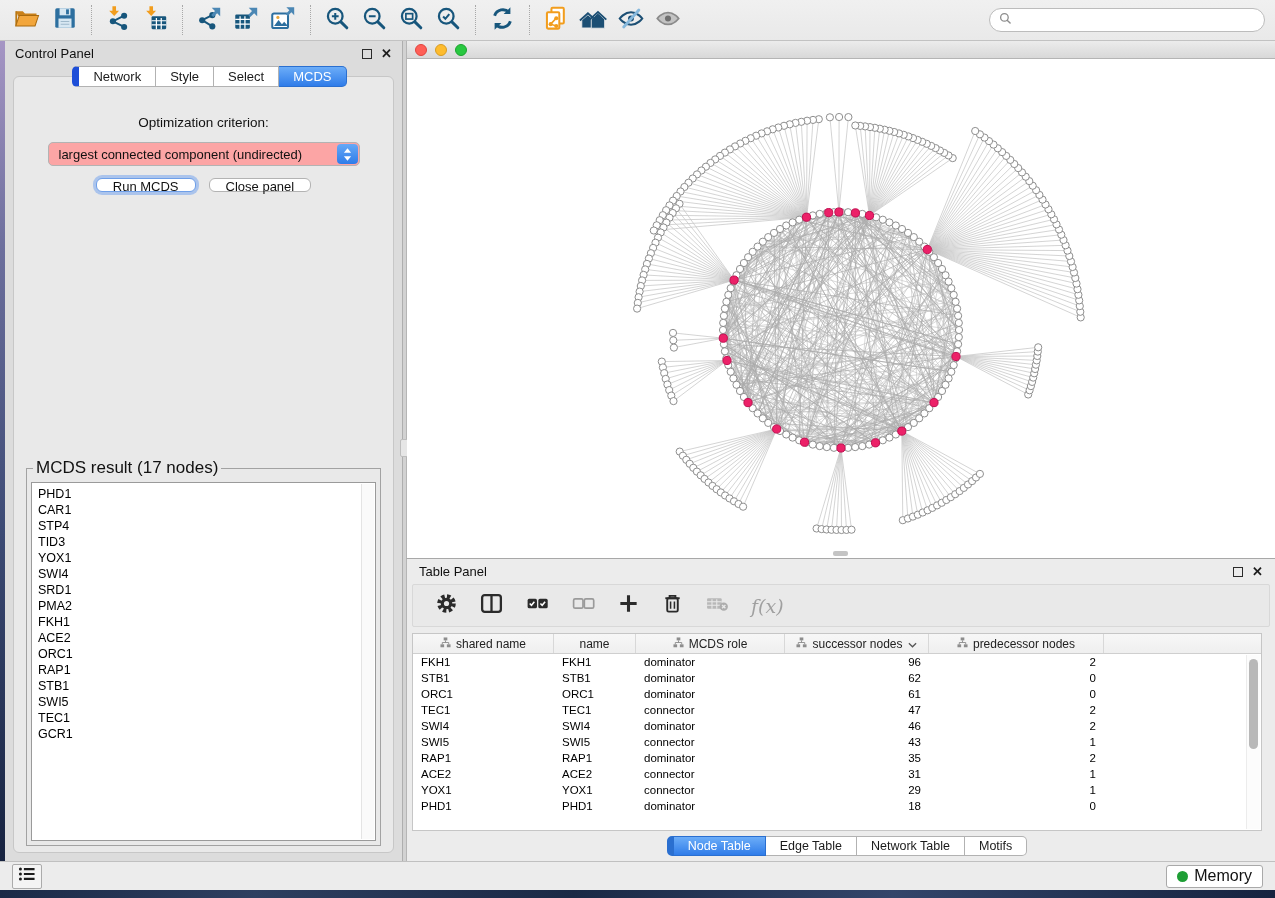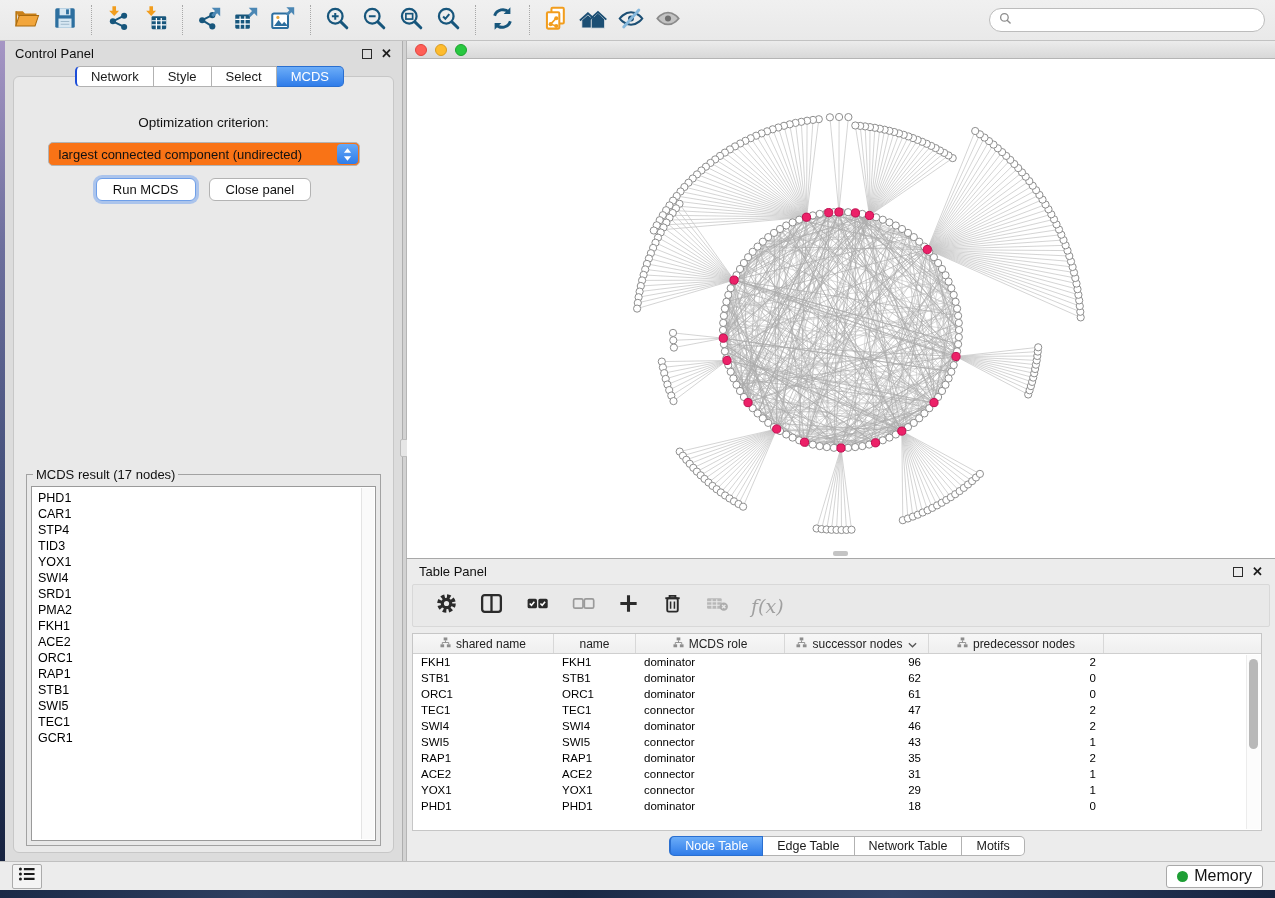--- a/index.html
+++ b/index.html
@@ -23,38 +23,38 @@
   
   .control-panel { width:398px; flex:0 0 398px; background:#dcdcdc; border-right:1px solid #aeaeae;
                    display:flex; flex-direction:column; }
   .cp-header { height:25px; display:flex; align-items:center; padding:0 10px; font-size:13px; color:#111; }
   .win-icons { margin-left:auto; display:flex; align-items:center; gap:9px; }
   .float-box { width:10px; height:10px; border:1.6px solid #2b2b2b; display:inline-block; }
   .close-x { font-size:13px; font-weight:bold; color:#1c1c1c; line-height:1; }
   .cp-tabs { display:flex; justify-content:center; position:relative; z-index:2; }
   .tab { height:21px; padding:0 14px; display:flex; align-items:center; font-size:13px; color:#1a1a1a;
          background:#fff; border:1px solid #b2b2b2; border-left:none; }
-  .tab:first-child { border-left:2px solid #1d4ed8; border-radius:5px 0 0 5px;margin-left:12px; }
+  .tab:first-child { border-left:7px solid #1d4ed8; border-radius:5px 0 0 5px;margin-left:12px; }
   .tab:last-child { border-radius:0 5px 5px 0; }
   .tab.active { background:linear-gradient(#6cadf8,#2f7ce9); border-color:#2a6fd0; color:#fff; }
   .cp-inner { flex:1; margin:-11px 8px 8px 8px; background:#e9e9e9; border:1px solid #c7c7c7; border-radius:6px;
               padding:26px 6px 6px 6px; display:flex; flex-direction:column; }
   .opt-label { text-align:center; font-size:13.5px; color:#111; margin-top:12px; }
-  .dropdown { margin:12px auto 0 auto; width:312px; height:24px; background:#f97316; border:1px solid #b3b3b3;
+  .dropdown { margin:12px auto 0 auto; width:312px; height:24px; background:#fca5a5; border:1px solid #b3b3b3;
               border-radius:5px; display:flex; align-items:center; padding-left:10px; font-size:13px; color:#111;
               position:relative; }
   .dd-stepper { position:absolute; right:1px; top:1px; width:21px; height:20px; border-radius:4px;
                 background:linear-gradient(#66a9f7,#2e7ce9); display:flex; flex-direction:column;
                 align-items:center; justify-content:center; gap:1px; }
   .btn-row { display:flex; justify-content:center; gap:13px; margin-top:12px; }
-  .btn { height:23px; padding:0 16px; background:#fff; border:1px solid #b3b3b3; border-radius:6px;
+  .btn { height:14px; padding:0 16px; background:#fff; border:1px solid #b3b3b3; border-radius:6px;
          font-size:13px; color:#111; font-family:"Liberation Sans",sans-serif; }
   .btn.focused { border:1.5px solid #6f9fe8; box-shadow:0 0 0 3px rgba(110,160,240,.5); }
   .result-box { margin:266px 6px 0 6px; border:1px solid #a2a2a2; padding:4px; flex:1; display:flex; min-height:0; }
-  .result-box legend { font-size:13px; color:#111; padding:0 3px; margin-left:2px; }
+  .result-box legend { font-size:17px; color:#111; padding:0 3px; margin-left:2px; }
   .result-list { flex:1; background:#fff; border:1px solid #9a9a9a; overflow:hidden; position:relative;
                  padding:3px 0 0 6px; }
   .mcds-item { font-size:12.5px; line-height:16px; color:#000; }
   .result-scroll { position:absolute; top:1px; right:1px; bottom:1px; width:13px; background:#fafafa; border-left:1px solid #e4e4e4; }
 
   
   .divider-v { width:3px; background:#d2d2d2; position:relative; }
   .divider-v .handle { position:absolute; top:398px; left:-3px; width:9px; height:18px; background:#e6e6e6;
                        border:1px solid #bdbdbd; border-radius:2px; }
 

